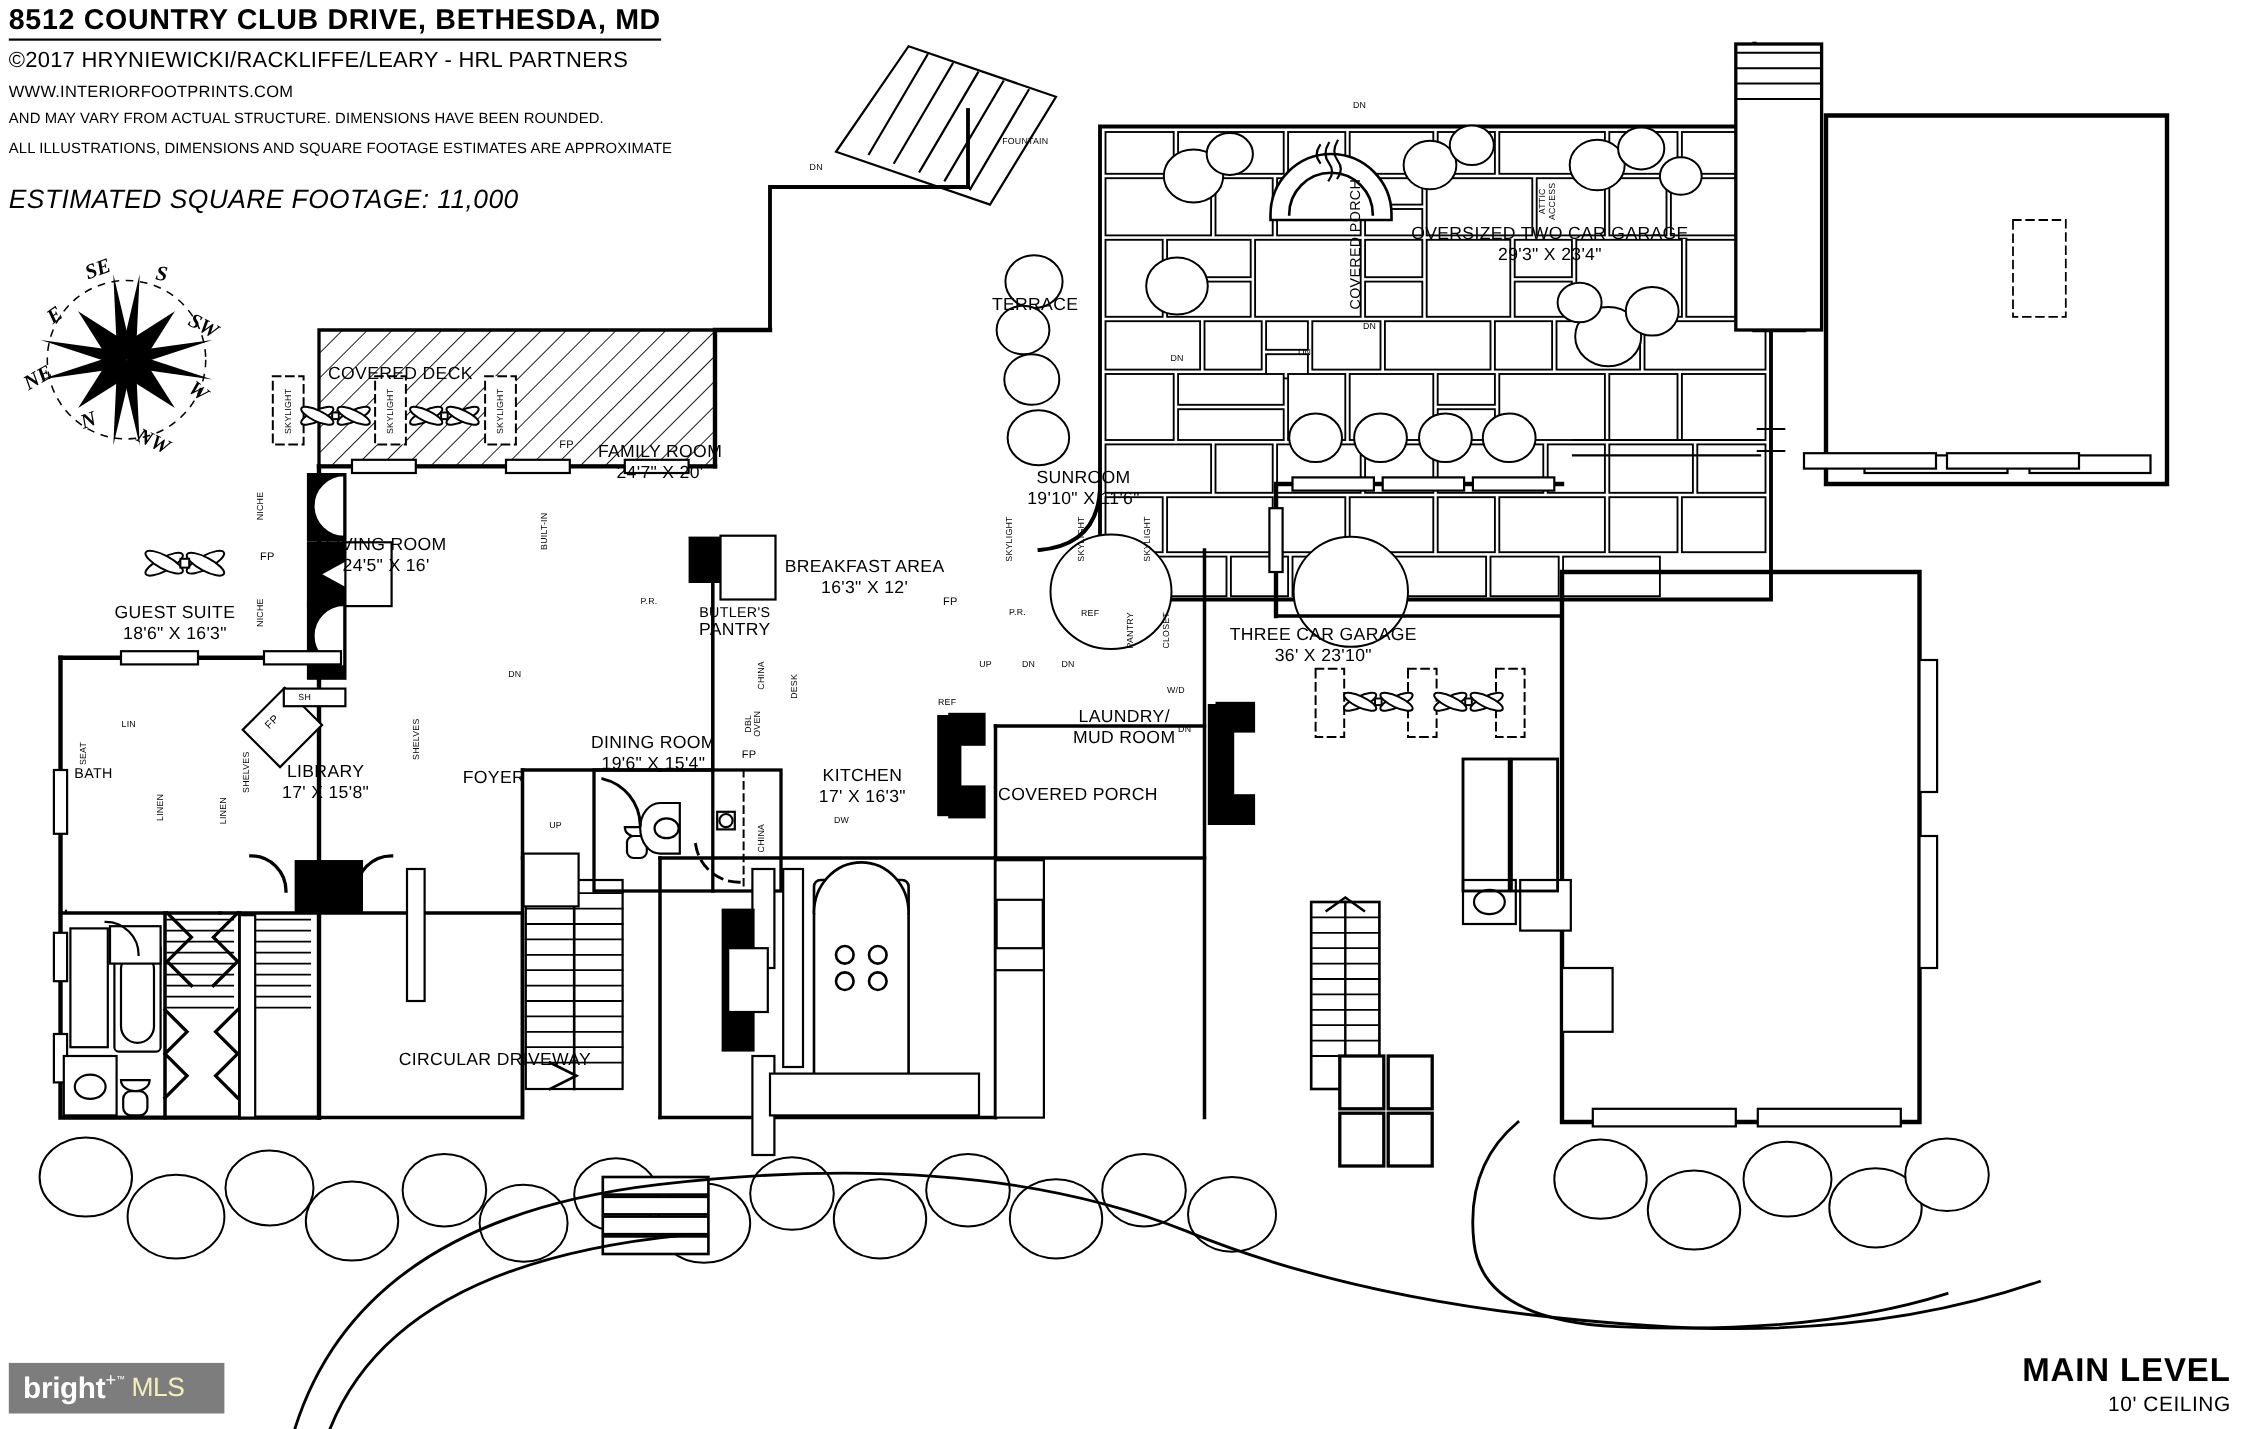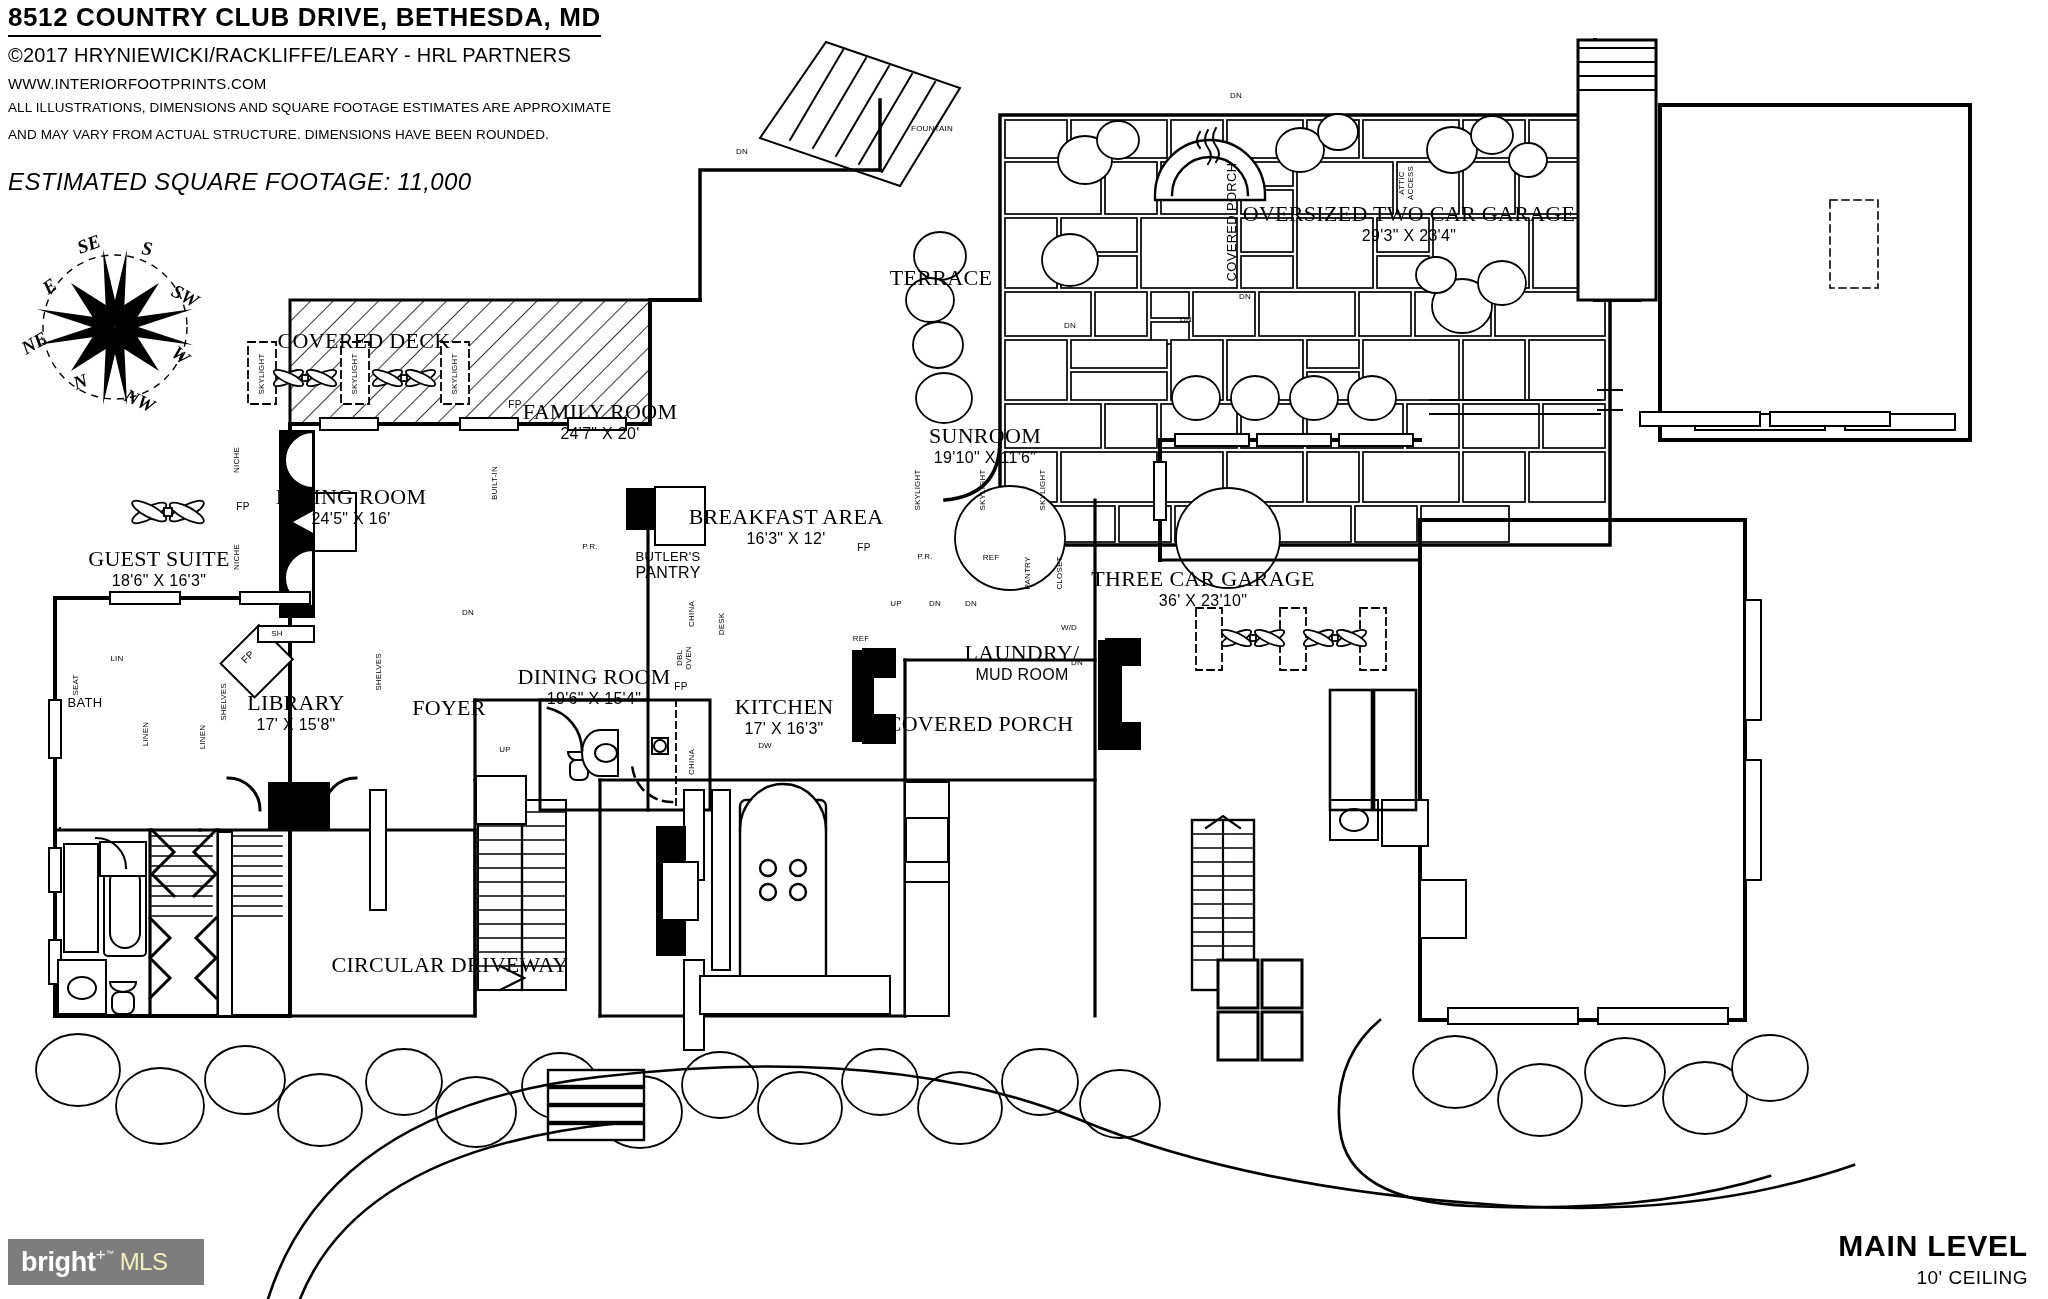--- a/index.html
+++ b/index.html
@@ -22,21 +22,21 @@
   
   #plan{position:absolute;left:0;top:0;width:2048px;height:1299px;}
   #plan svg{display:block;}
 
   
   .lbl{position:absolute;text-align:center;line-height:1.18;
        font-family:"Liberation Sans",sans-serif;color:#000;white-space:nowrap;
        transform:translate(-50%,-50%);}
   .lbl .n{display:block;font-size:17px;letter-spacing:.3px;}
   .lbl .d{display:block;font-size:16px;letter-spacing:.3px;}
-  .lbl.big .n{font-size:22px;font-family:Liberation Serif, serif;}
+  .lbl.big .n{font-size:16px;}
   .lbl.sm .n{font-size:13px;}
   .lbl.xs .n{font-size:10px;}
   .lbl.tiny .n{font-size:8px;letter-spacing:.2px;}
 
   
   #maintitle{position:absolute;right:20px;bottom:10px;text-align:right;}
   #maintitle .m1{font-size:30px;font-weight:bold;letter-spacing:.8px;}
   #maintitle .m2{font-size:19px;letter-spacing:.5px;margin-top:4px;}
 
   
@@ -47,22 +47,22 @@
   #logo .tm{color:#fff;font-size:8px;position:relative;top:-9px;}
   #logo .mls{color:#fef9c3;font-size:24px;padding-left:6px;letter-spacing:-.5px;opacity:.92;}
 </style>
 </head>
 <body>
 
 <div id="header">
   <div class="h-title">8512 COUNTRY CLUB DRIVE, BETHESDA, MD</div>
   <div class="h-copy">©2017 HRYNIEWICKI/RACKLIFFE/LEARY - HRL PARTNERS</div>
   <div class="h-url">WWW.INTERIORFOOTPRINTS.COM</div>
+  <div class="h-small">AND MAY VARY FROM ACTUAL STRUCTURE. DIMENSIONS HAVE BEEN ROUNDED.</div>
   <div class="h-small">ALL ILLUSTRATIONS, DIMENSIONS AND SQUARE FOOTAGE ESTIMATES ARE APPROXIMATE</div>
-  <div class="h-small">AND MAY VARY FROM ACTUAL STRUCTURE. DIMENSIONS HAVE BEEN ROUNDED.</div>
   <div class="h-sqft">ESTIMATED SQUARE FOOTAGE: 11,000</div>
 </div>
 
 <div id="compass">
   <svg width="210" height="190" viewBox="0 0 210 190">
     <g transform="translate(97,97)">
 
       <g stroke="#000" stroke-width="1.4" fill="none" stroke-dasharray="7 6">
         <circle cx="0" cy="0" r="72"></circle>
       </g>

